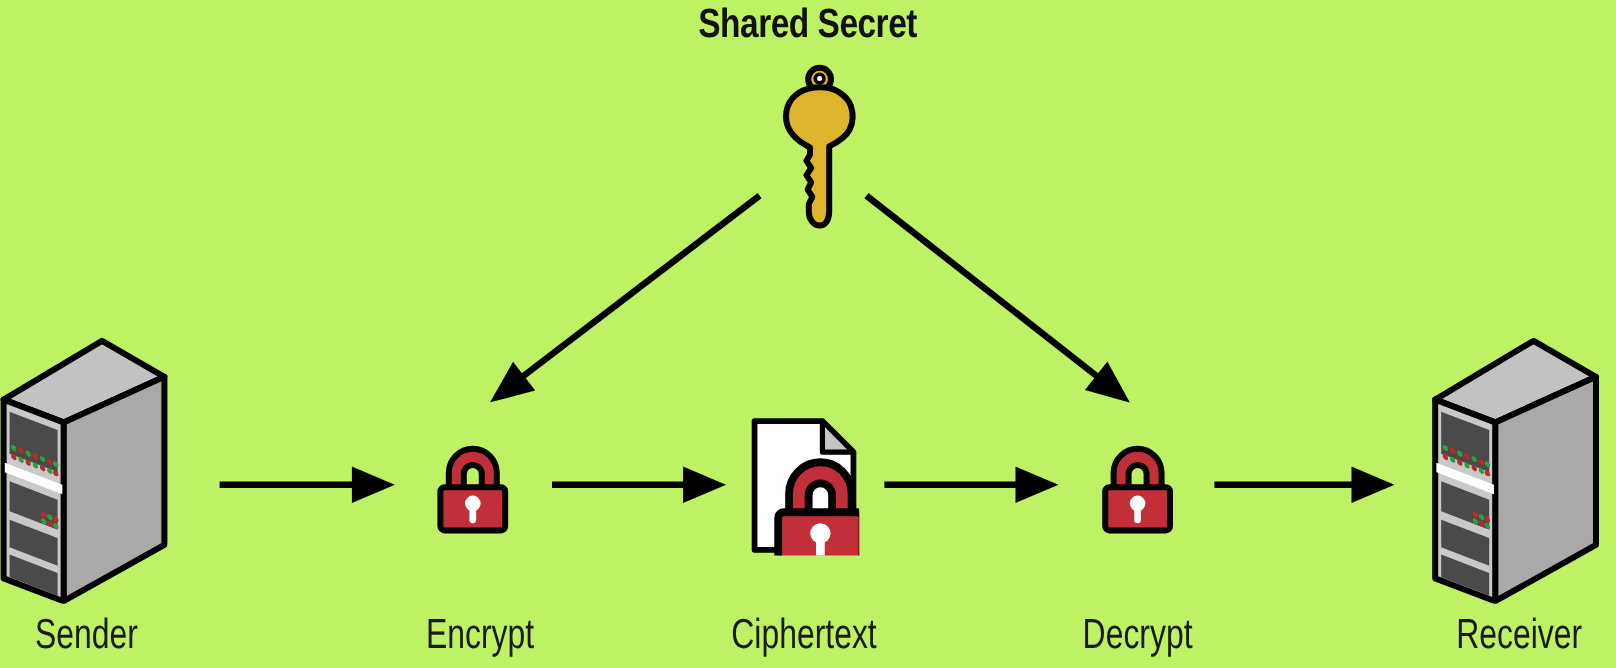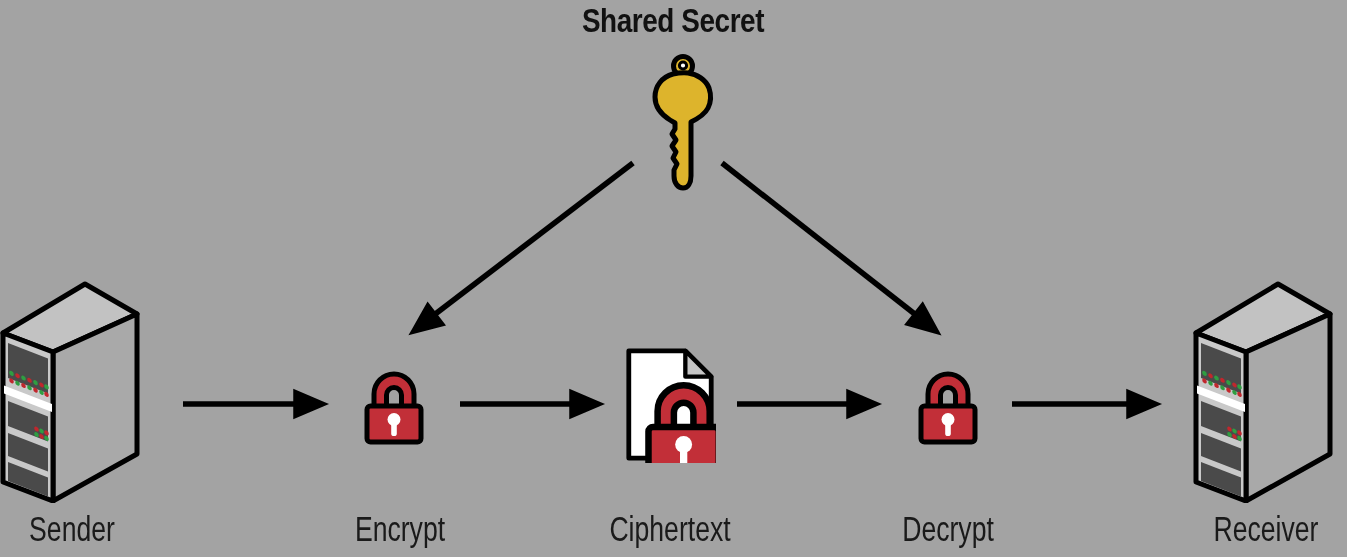--- a/index.html
+++ b/index.html
@@ -1,20 +1,20 @@
 <!DOCTYPE html>
 <html><head>
 <meta charset="utf-8">
 <style>
   html, body { margin: 0; padding: 0; background: #ffffff; }
   #canvas {
     position: relative;
     width: 1347px;
     height: 557px;
-    background: #a3a3a3;
+    background: #bef264;
     overflow: hidden;
     font-family: "Liberation Sans", sans-serif;
   }
   .abs { position: absolute; }
   #diagram-title {
     top: 1px;
     left: 473px;
     width: 400px;
     text-align: center;
     font-size: 34px;

